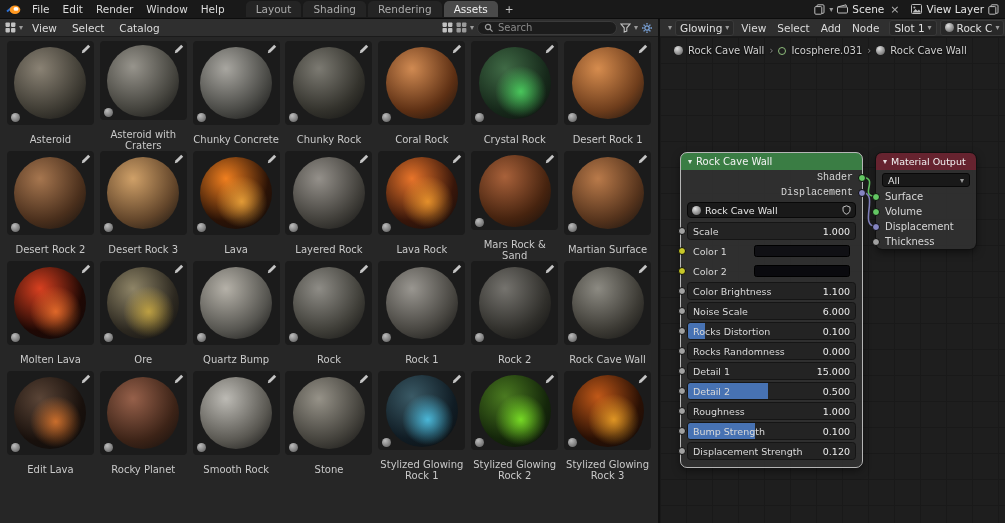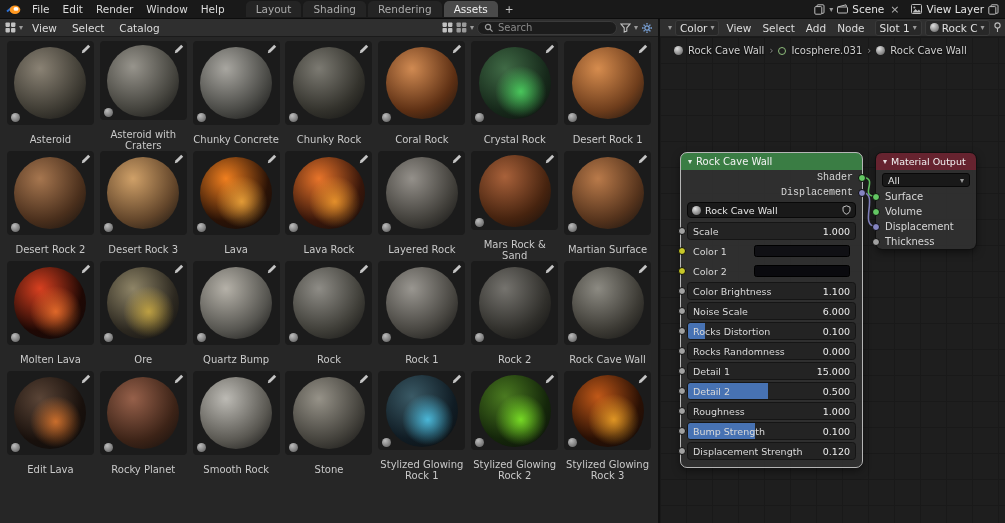--- a/index.html
+++ b/index.html
@@ -337,41 +337,41 @@
         <svg width="10" height="10" viewBox="0 0 10 10">
                 <path d="M7.2 0.8l2 2L3.4 8.6 0.8 9.2 1.4 6.6Z" fill="#d8d8d8"></path>
               </svg>
       </span>
       <span class="type-ic"></span>
     </div>
     <div class="asset-label">Lava</div>
   </div>
         <div class="asset-card">
     <div class="thumb">
+      <div class="sphere" style="background: radial-gradient(circle at 36% 30%, rgb(148, 144, 138) 0%, rgb(65, 63, 58) 62%, rgb(12, 12, 12) 102%);"></div>
+      <span class="icon edit-ic">
+        <svg width="10" height="10" viewBox="0 0 10 10">
+                <path d="M7.2 0.8l2 2L3.4 8.6 0.8 9.2 1.4 6.6Z" fill="#d8d8d8"></path>
+              </svg>
+      </span>
+      <span class="type-ic"></span>
+    </div>
+    <div class="asset-label">Layered Rock</div>
+  </div>
+        <div class="asset-card">
+    <div class="thumb">
       <div class="sphere" style="background: radial-gradient(circle at 58% 62%, rgba(255, 165, 48, 0.8) 0%, transparent 42%), radial-gradient(circle at 36% 30%, rgb(232, 116, 42) 0%, rgb(56, 22, 10) 62%, rgb(12, 12, 12) 102%);"></div>
       <span class="icon edit-ic">
         <svg width="10" height="10" viewBox="0 0 10 10">
                 <path d="M7.2 0.8l2 2L3.4 8.6 0.8 9.2 1.4 6.6Z" fill="#d8d8d8"></path>
               </svg>
       </span>
       <span class="type-ic"></span>
     </div>
     <div class="asset-label">Lava Rock</div>
-  </div>
-        <div class="asset-card">
-    <div class="thumb">
-      <div class="sphere" style="background: radial-gradient(circle at 36% 30%, rgb(148, 144, 138) 0%, rgb(65, 63, 58) 62%, rgb(12, 12, 12) 102%);"></div>
-      <span class="icon edit-ic">
-        <svg width="10" height="10" viewBox="0 0 10 10">
-                <path d="M7.2 0.8l2 2L3.4 8.6 0.8 9.2 1.4 6.6Z" fill="#d8d8d8"></path>
-              </svg>
-      </span>
-      <span class="type-ic"></span>
-    </div>
-    <div class="asset-label">Layered Rock</div>
   </div>
         <div class="asset-card">
     <div class="thumb">
       <div class="sphere" style="background: radial-gradient(circle at 36% 30%, rgb(168, 97, 58) 0%, rgb(70, 35, 15) 62%, rgb(12, 12, 12) 102%);"></div>
       <span class="icon edit-ic">
         <svg width="10" height="10" viewBox="0 0 10 10">
                 <path d="M7.2 0.8l2 2L3.4 8.6 0.8 9.2 1.4 6.6Z" fill="#d8d8d8"></path>
               </svg>
       </span>
       <span class="type-ic"></span>
@@ -559,21 +559,21 @@
     <div class="asset-label">Stylized Glowing Rock 3</div>
   </div>
       </div>
   </div>
 
   <div class="shader-panel">
     <div class="panel-header se-header">
       <span class="icon mini-sphere"></span>
       <span class="chev">▾</span>
       <span class="dropdown">
-        <span>Color</span>
+        <span>Glowing</span>
         <span class="chev">▾</span>
       </span>
       <span class="menu">View</span>
       <span class="menu">Select</span>
       <span class="menu">Add</span>
       <span class="menu">Node</span>
       <span class="ph-spacer"></span>
       <span class="dropdown">
         <span>Slot 1</span>
         <span class="chev">▾</span>

